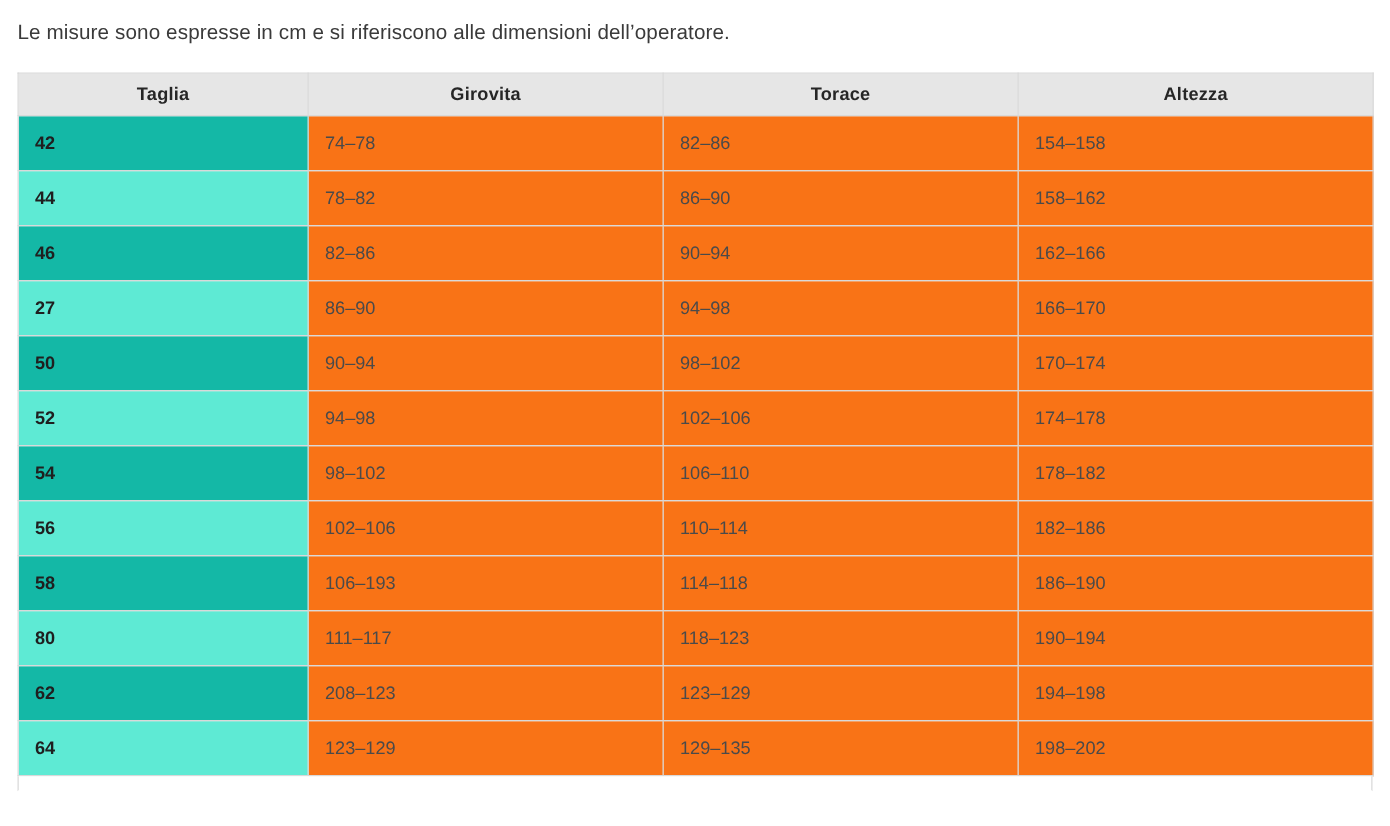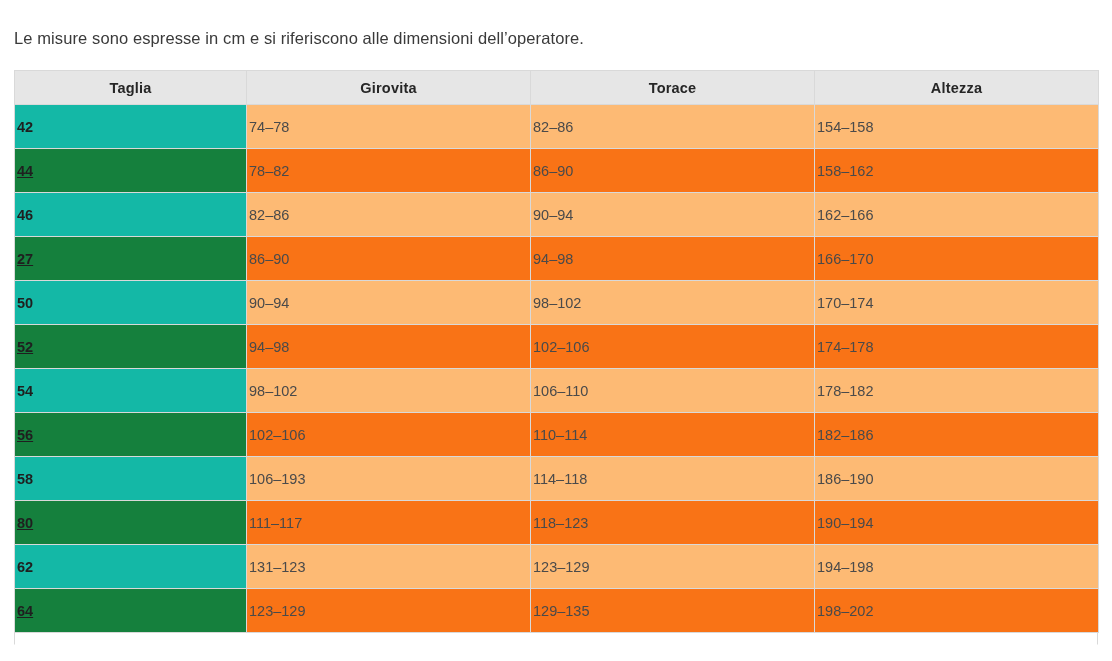--- a/index.html
+++ b/index.html
@@ -23,38 +23,38 @@
     padding: 0 14px;
   }
   .intro p {
     margin: 0;
     font-size: 16.5px;
     line-height: 29px;
     color: #3a3a3a;
     letter-spacing: 0.1px;
   }
   .intro p.first {
-    padding-top: 24px;
+    padding-top: 12px;
   }
   .table-wrap {
     padding: 0 14px;
     margin-top: 17px;
   }
   table.size-table {
     border-collapse: collapse;
     width: 1084px;
     table-layout: fixed;
     font-size: 14.5px;
   }
   table.size-table th,
   table.size-table td {
     border: 1px solid #d9d9d9;
     height: 44px;
     vertical-align: middle;
-    padding: 0 2px;
+    padding: 0 13px;
     box-sizing: border-box;
   }
   table.size-table thead th {
     background: #e6e6e6;
     color: #262626;
     font-weight: bold;
     font-size: 14.5px;
     height: 34px;
     letter-spacing: 0.2px;
   }
@@ -62,30 +62,29 @@
   table.size-table col.c1 { width: 284px; }
   table.size-table col.c2 { width: 284px; }
   table.size-table col.c3 { width: 284px; }
 
   table.size-table tbody td.size-cell {
     background: #14b8a6;
     color: #1f1f1f;
     font-weight: bold;
   }
   table.size-table tbody tr.odd td.val-cell {
-    background: #fdba74;
+    background: #f97316;
     color: #4a4a4a;
   }
   table.size-table tbody tr.even td.val-cell {
     background: #f97316;
     color: #4a4a4a;
   }
   table.size-table tbody tr.even td.size-cell {
-    background: #15803d;
-    text-decoration: underline;
+    background: #5eead4;
   }
   .footer-strip {
     padding: 0 14px;
   }
   .footer-strip .strip {
     width: 1084px;
     height: 12px;
     border-left: 1px solid #d9d9d9;
     border-right: 1px solid #d9d9d9;
     border-bottom: 1px solid #ffffff;
@@ -174,21 +173,21 @@
           <td class="val-cell">186–190</td>
         </tr>
         <tr class="even">
           <td class="size-cell">80</td>
           <td class="val-cell">111–117</td>
           <td class="val-cell">118–123</td>
           <td class="val-cell">190–194</td>
         </tr>
         <tr class="odd">
           <td class="size-cell">62</td>
-          <td class="val-cell">131–123</td>
+          <td class="val-cell">208–123</td>
           <td class="val-cell">123–129</td>
           <td class="val-cell">194–198</td>
         </tr>
         <tr class="even">
           <td class="size-cell">64</td>
           <td class="val-cell">123–129</td>
           <td class="val-cell">129–135</td>
           <td class="val-cell">198–202</td>
         </tr>
       </tbody>

